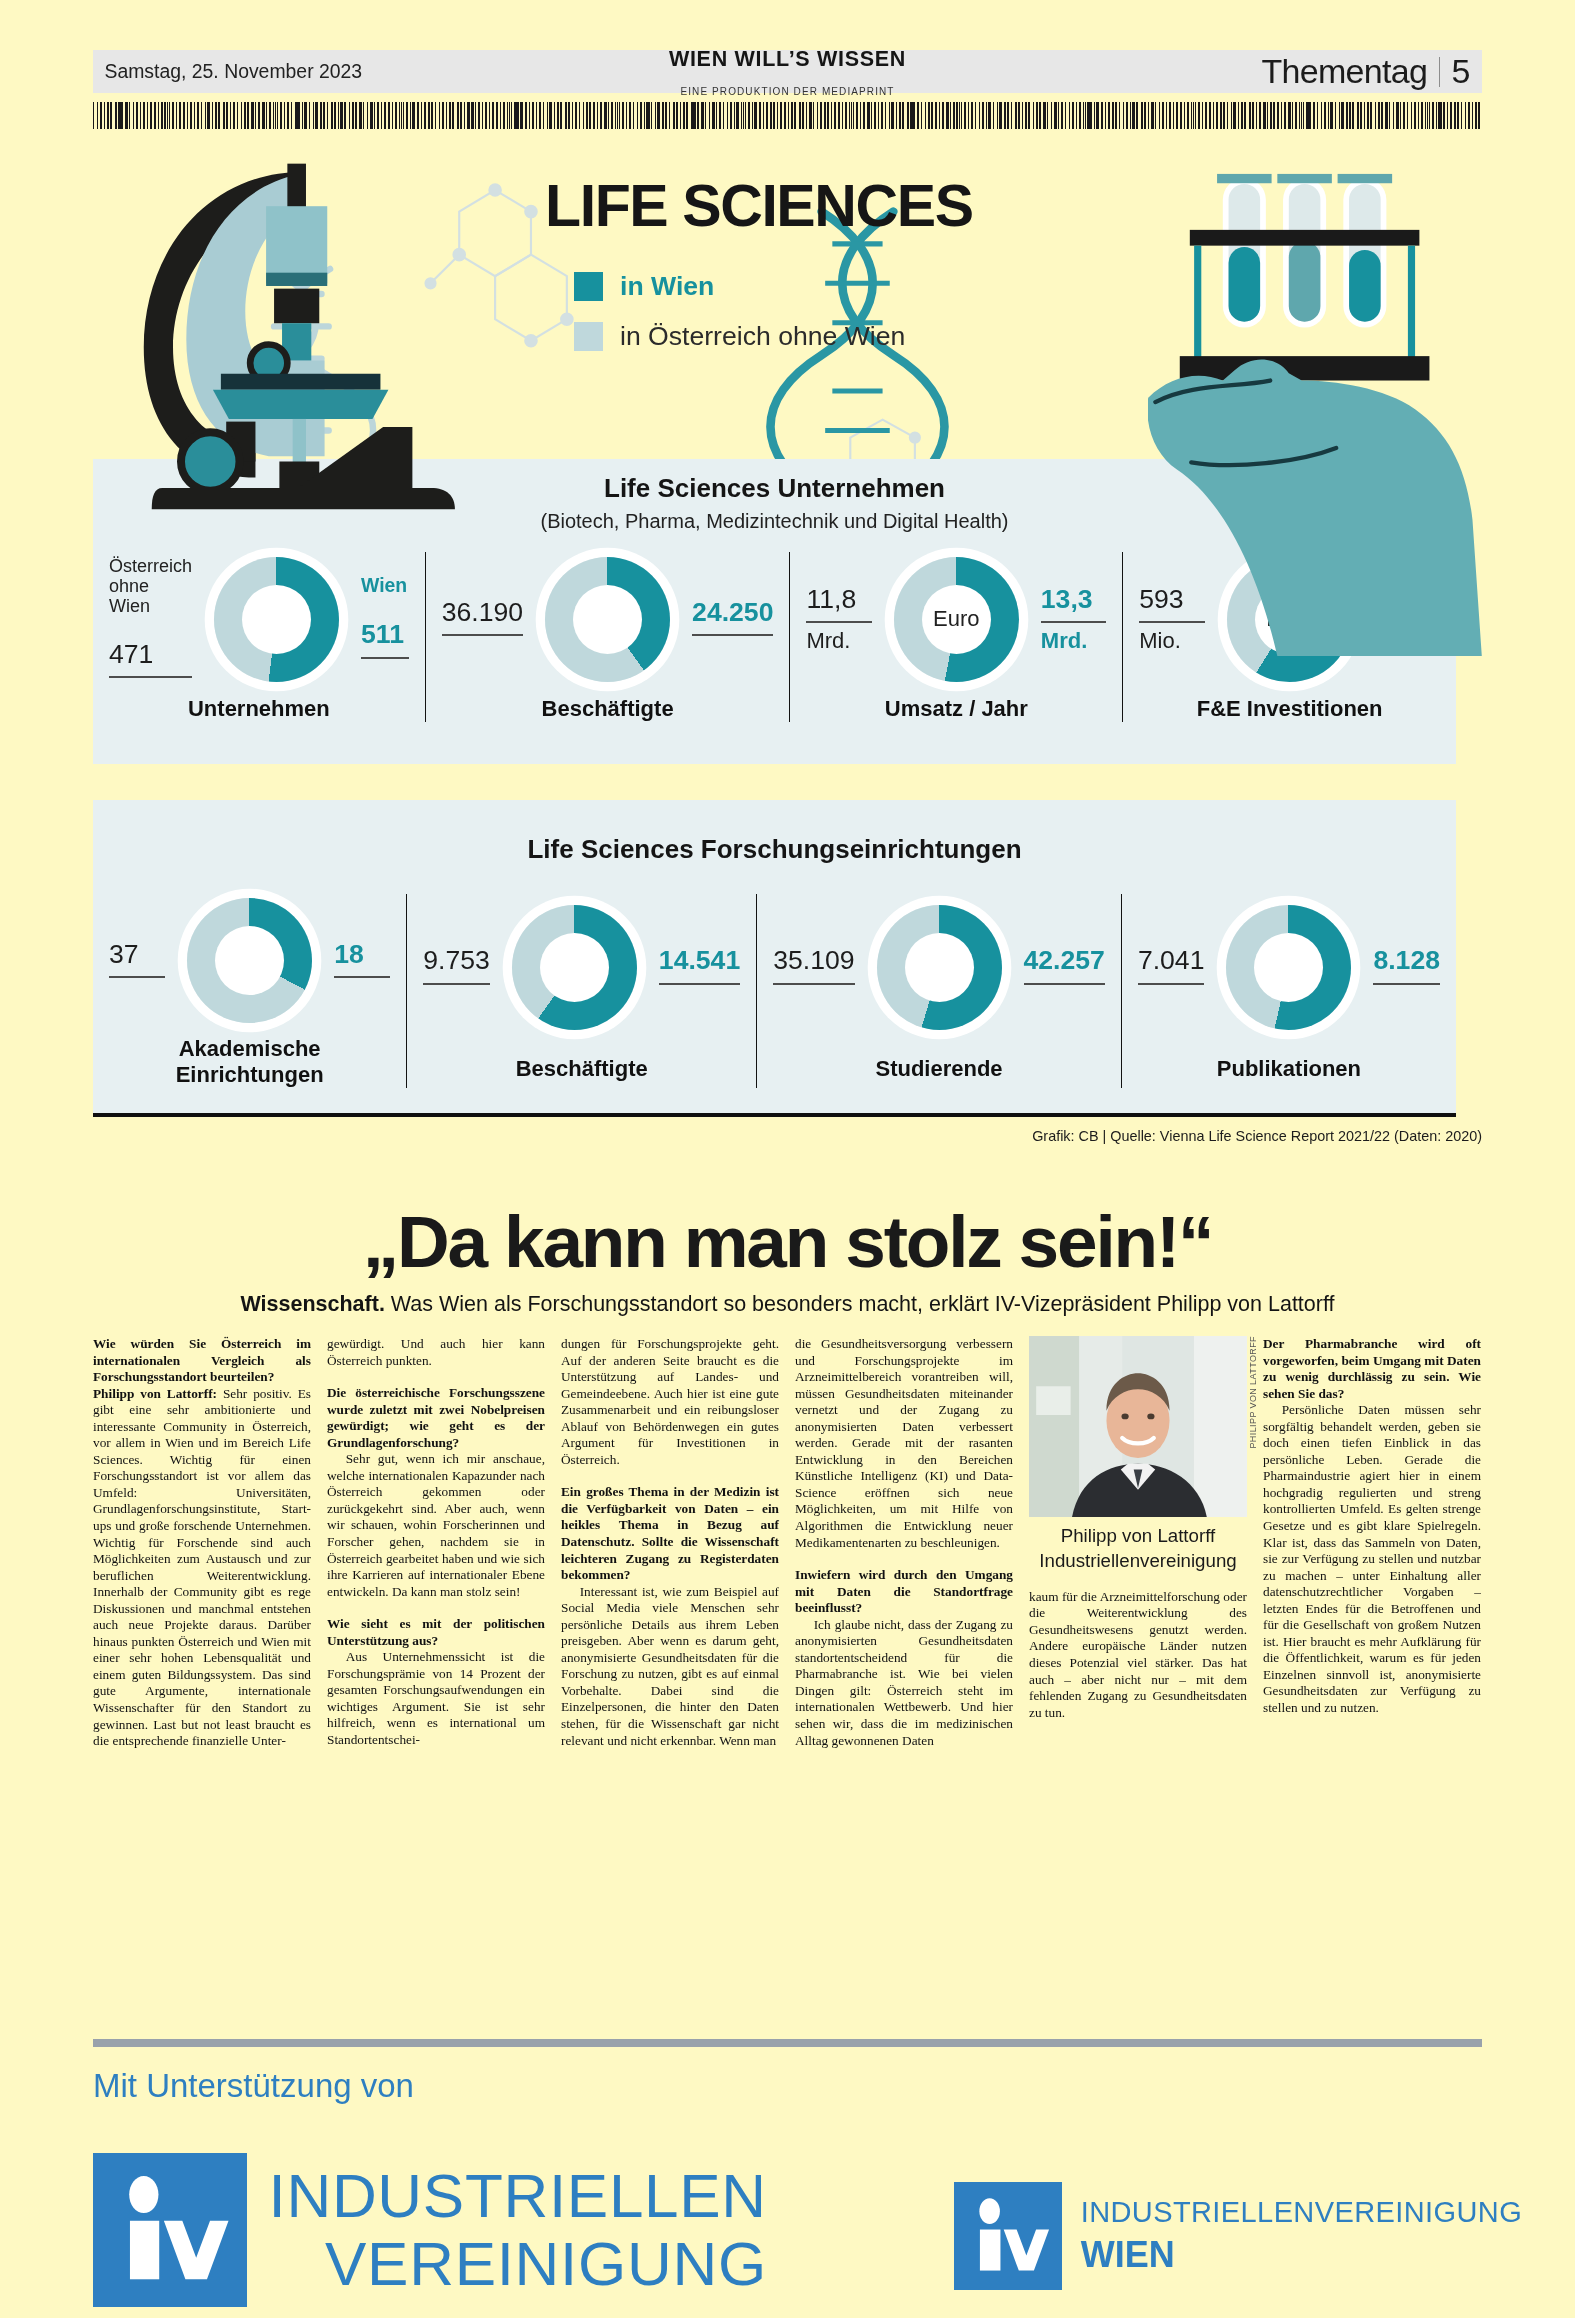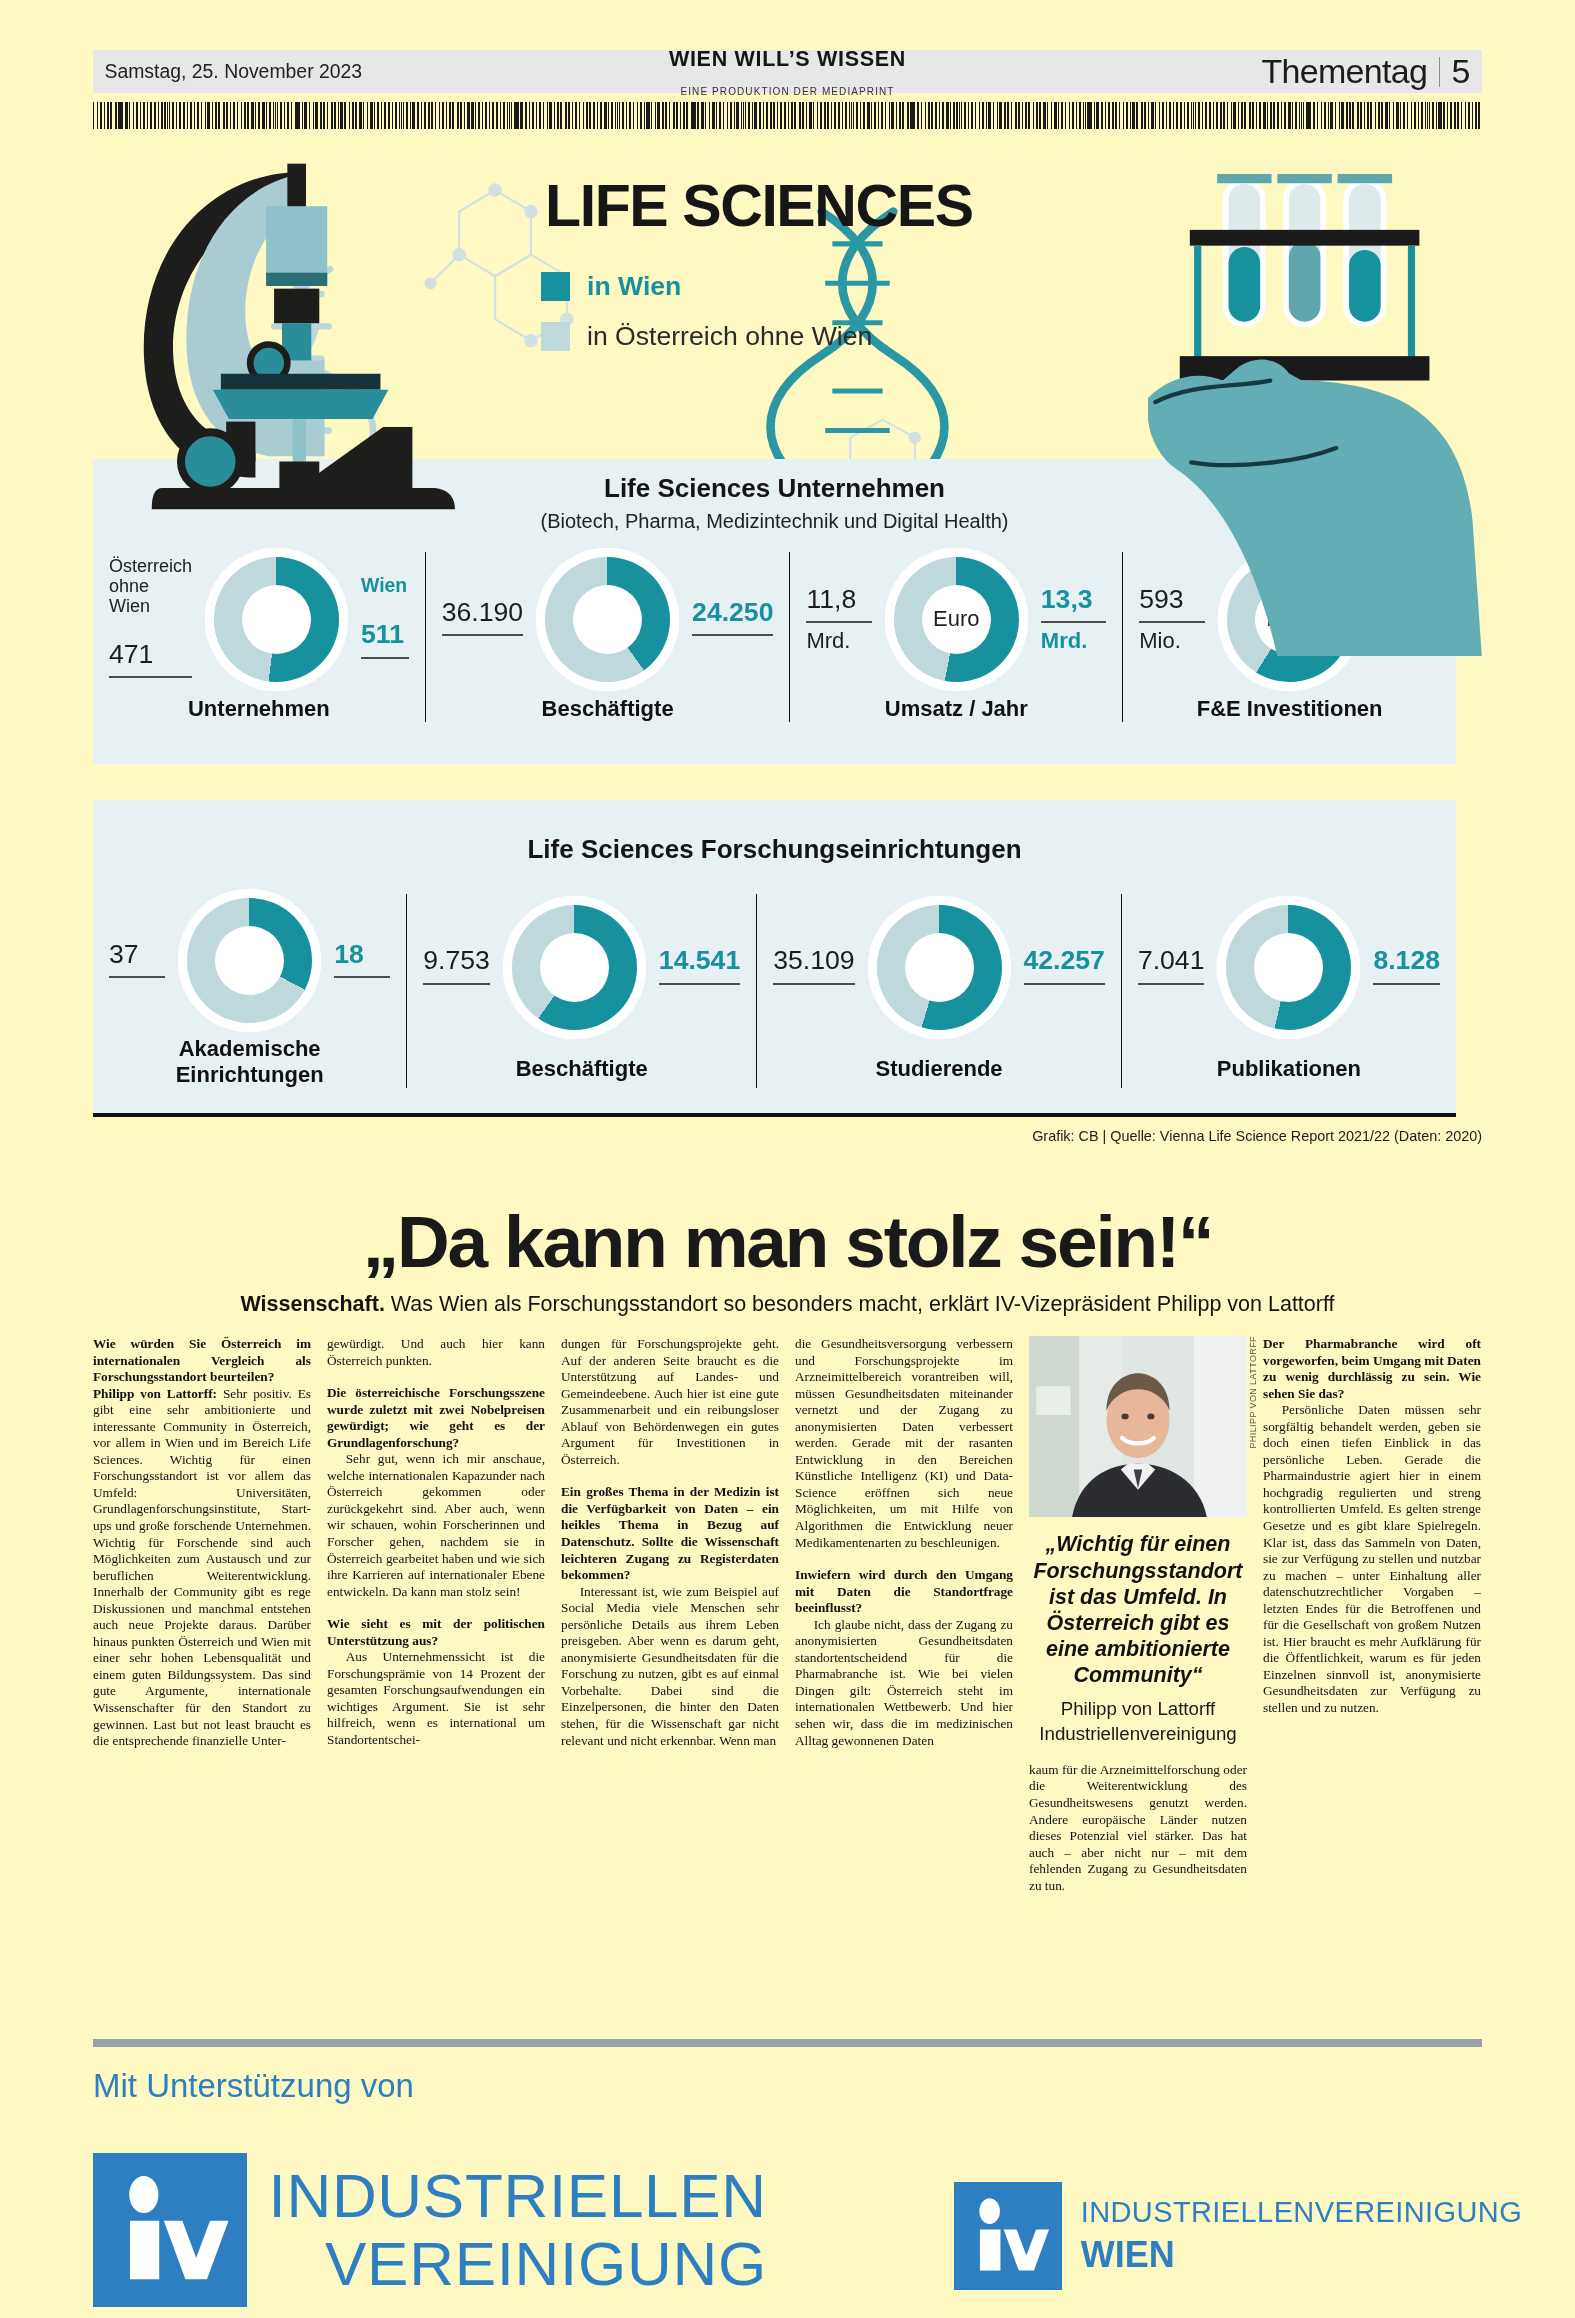--- a/index.html
+++ b/index.html
@@ -30,21 +30,21 @@
       repeating-linear-gradient(90deg,#191919 0 1.4px,transparent 1.4px 3.6px),
       repeating-linear-gradient(90deg,#191919 0 0.7px,transparent 0.7px 5.7px),
       repeating-linear-gradient(90deg,transparent 0 26.6px,#191919 26.6px 29px,transparent 29px 44px);}
 
   
   .deco{position:absolute;left:93px;top:147px;width:1389px;height:409px;z-index:1;}
   .micro{position:absolute;left:97px;top:161px;width:402px;height:359px;z-index:4;}
   .hand{position:absolute;left:1148px;top:161px;width:334px;height:495px;z-index:4;}
   .ls-title{position:absolute;left:545px;top:172px;width:517px;z-index:5;
             font-size:59px;font-weight:bold;letter-spacing:-1.4px;color:#161616;}
-  .legend{position:absolute;left:541px;top:271px;z-index:5;display:flex;flex-direction:column;gap:18.7px;}
+  .legend{position:absolute;left:574px;top:271px;z-index:5;display:flex;flex-direction:column;gap:18.7px;}
   .lrow{display:flex;align-items:center;gap:17px;}
   .sw{width:29px;height:29px;flex:0 0 auto;}
   .sw.teal{background:var(--teal);}
   .sw.rest{background:var(--rest);}
   .lbl1{font-size:26.6px;font-weight:bold;color:var(--teal);}
   .lbl2{font-size:26.6px;color:#2b2b2b;}
 
   
   .panel{position:absolute;left:93px;width:1363px;background:var(--panel);z-index:2;}
   .panel1{top:459px;height:305px;}
@@ -407,21 +407,20 @@
           <path d="M128 186 L152 214 L176 186 L166 178 L138 178 Z" fill="#f2f2f2"></path>
           <path d="M146 186 L152 212 L158 186 Z" fill="#3a3f45"></path>
           <ellipse cx="152" cy="118" rx="44" ry="52" fill="#e8b698"></ellipse>
           <path d="M108 104 C108 66 134 52 152 52 C170 52 196 66 196 104 C188 84 170 74 152 74 C134 74 116 84 108 104 Z" fill="#6c5a49"></path>
           <path d="M130 142 C140 152 164 152 174 142" stroke="#ffffff" stroke-width="6" fill="none" stroke-linecap="round"></path>
           <ellipse cx="134" cy="112" rx="5" ry="4" fill="#4a3b30"></ellipse>
           <ellipse cx="170" cy="112" rx="5" ry="4" fill="#4a3b30"></ellipse>
         </svg>
         <div class="photo-credit">PHILIPP VON LATTORFF</div>
       </div>
-      <div class="pullquote">„Wichtig für einen Forschungsstandort ist das Umfeld. In Österreich gibt es eine ambitionierte Community“</div>
       <div class="attr">
         <span>Philipp von Lattorff</span><br>
         <span>Industriellenvereinigung</span>
       </div>
       <p>kaum für die Arzneimittelforschung oder die Weiterentwicklung des Gesundheitswesens genutzt werden. Andere europäische Länder nutzen dieses Potenzial viel stärker. Das hat auch – aber nicht nur – mit dem fehlenden Zugang zu Gesundheitsdaten zu tun.</p>
     </div>
     <div class="col">
       <p class="q first">Der Pharmabranche wird oft vorgeworfen, beim Umgang mit Daten zu wenig durchlässig zu sein. Wie sehen Sie das?</p>
       <p class="ans">Persönliche Daten müssen sehr sorgfältig behandelt werden, geben sie doch einen tiefen Einblick in das persönliche Leben. Gerade die Pharmaindustrie agiert hier in einem hochgradig regulierten und streng kontrollierten Umfeld. Es gelten strenge Gesetze und es gibt klare Spielregeln. Klar ist, dass das Sammeln von Daten, sie zur Verfügung zu stellen und nutzbar zu machen – unter Einhaltung aller datenschutzrechtlicher Vorgaben – letzten Endes für die Betroffenen und für die Gesellschaft von großem Nutzen ist. Hier braucht es mehr Aufklärung für die Öffentlichkeit, warum es für jeden Einzelnen sinnvoll ist, anonymisierte Gesundheitsdaten zur Verfügung zu stellen und zu nutzen.</p>
     </div>

